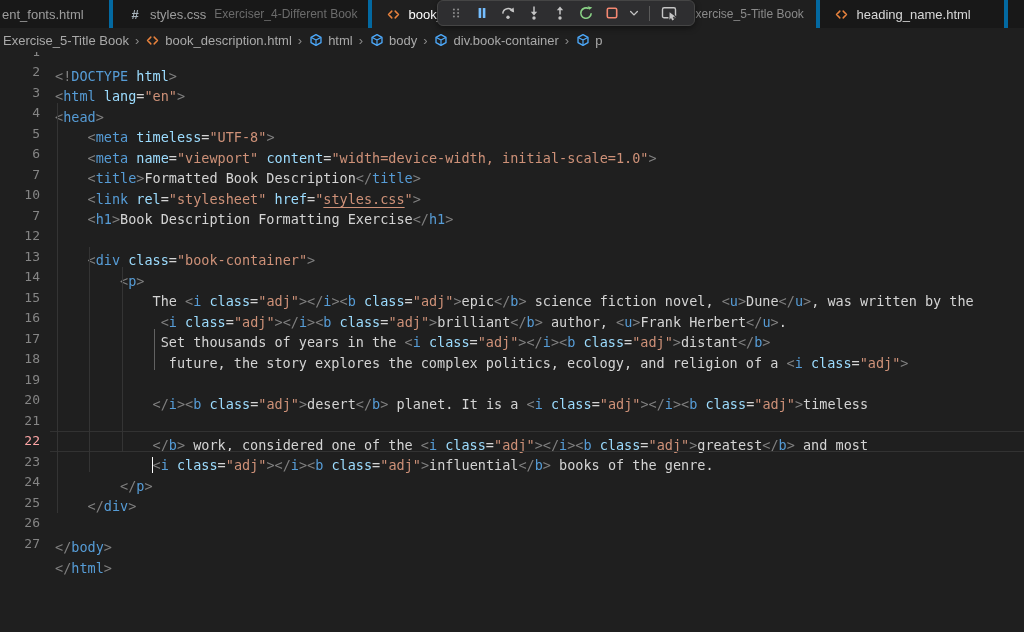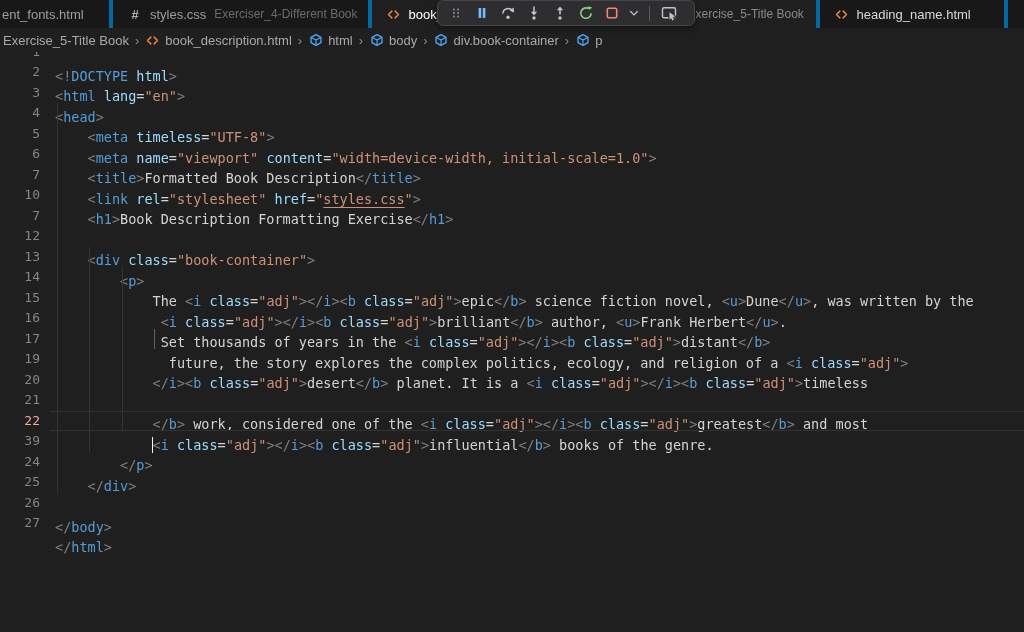--- a/index.html
+++ b/index.html
@@ -236,24 +236,25 @@
         <div class="line"><span class="ln">6</span><span class="lc"><span class="tk-text">    </span><span class="tk-punc">&lt;</span><span class="tk-tag">title</span><span class="tk-punc">&gt;</span><span class="tk-text">Formatted Book Description</span><span class="tk-punc">&lt;/</span><span class="tk-tag">title</span><span class="tk-punc">&gt;</span></span><div class="guide" style="left: 57px;"></div></div>
         <div class="line"><span class="ln">7</span><span class="lc"><span class="tk-text">    </span><span class="tk-punc">&lt;</span><span class="tk-tag">link</span><span class="tk-text"> </span><span class="tk-attr">rel</span><span class="tk-op">=</span><span class="tk-str">"stylesheet"</span><span class="tk-text"> </span><span class="tk-attr">href</span><span class="tk-op">=</span><span class="tk-str">"</span><span class="tk-link">styles.css</span><span class="tk-str">"</span><span class="tk-punc">&gt;</span></span><div class="guide" style="left: 57px;"></div></div>
         <div class="line"><span class="ln">10</span><span class="lc"><span class="tk-text">    </span><span class="tk-punc">&lt;</span><span class="tk-tag">h1</span><span class="tk-punc">&gt;</span><span class="tk-text">Book Description Formatting Exercise</span><span class="tk-punc">&lt;/</span><span class="tk-tag">h1</span><span class="tk-punc">&gt;</span></span><div class="guide" style="left: 57px;"></div></div>
         <div class="line"><span class="ln">7</span><span class="lc"></span><div class="guide" style="left: 57px;"></div></div>
         <div class="line"><span class="ln">12</span><span class="lc"><span class="tk-text">    </span><span class="tk-punc">&lt;</span><span class="tk-tag">div</span><span class="tk-text"> </span><span class="tk-attr">class</span><span class="tk-op">=</span><span class="tk-str">"book-container"</span><span class="tk-punc">&gt;</span></span><div class="guide" style="left: 57px;"></div></div>
         <div class="line"><span class="ln">13</span><span class="lc"><span class="tk-text">        </span><span class="tk-punc">&lt;</span><span class="tk-tag">p</span><span class="tk-punc">&gt;</span></span><div class="guide" style="left: 57px;"></div><div class="guide" style="left: 89.496px;"></div></div>
         <div class="line"><span class="ln">14</span><span class="lc"><span class="tk-text">            The </span><span class="tk-punc">&lt;</span><span class="tk-tag">i</span><span class="tk-text"> </span><span class="tk-attr">class</span><span class="tk-op">=</span><span class="tk-str">"adj"</span><span class="tk-punc">&gt;&lt;/</span><span class="tk-tag">i</span><span class="tk-punc">&gt;&lt;</span><span class="tk-tag">b</span><span class="tk-text"> </span><span class="tk-attr">class</span><span class="tk-op">=</span><span class="tk-str">"adj"</span><span class="tk-punc">&gt;</span><span class="tk-text">epic</span><span class="tk-punc">&lt;/</span><span class="tk-tag">b</span><span class="tk-punc">&gt;</span><span class="tk-text"> science fiction novel, </span><span class="tk-punc">&lt;</span><span class="tk-tag">u</span><span class="tk-punc">&gt;</span><span class="tk-text">Dune</span><span class="tk-punc">&lt;/</span><span class="tk-tag">u</span><span class="tk-punc">&gt;</span><span class="tk-text">, was written by the</span></span><div class="guide" style="left: 57px;"></div><div class="guide" style="left: 89.496px;"></div><div class="guide" style="left: 121.992px;"></div></div>
         <div class="line"><span class="ln">15</span><span class="lc"><span class="tk-text">             </span><span class="tk-punc">&lt;</span><span class="tk-tag">i</span><span class="tk-text"> </span><span class="tk-attr">class</span><span class="tk-op">=</span><span class="tk-str">"adj"</span><span class="tk-punc">&gt;&lt;/</span><span class="tk-tag">i</span><span class="tk-punc">&gt;&lt;</span><span class="tk-tag">b</span><span class="tk-text"> </span><span class="tk-attr">class</span><span class="tk-op">=</span><span class="tk-str">"adj"</span><span class="tk-punc">&gt;</span><span class="tk-text">brilliant</span><span class="tk-punc">&lt;/</span><span class="tk-tag">b</span><span class="tk-punc">&gt;</span><span class="tk-text"> author, </span><span class="tk-punc">&lt;</span><span class="tk-tag">u</span><span class="tk-punc">&gt;</span><span class="tk-text">Frank Herbert</span><span class="tk-punc">&lt;/</span><span class="tk-tag">u</span><span class="tk-punc">&gt;</span><span class="tk-text">.</span></span><div class="guide" style="left: 57px;"></div><div class="guide" style="left: 89.496px;"></div><div class="guide" style="left: 121.992px;"></div></div>
         <div class="line"><span class="ln">16</span><span class="lc"><span class="tk-text">             Set thousands of years in the </span><span class="tk-punc">&lt;</span><span class="tk-tag">i</span><span class="tk-text"> </span><span class="tk-attr">class</span><span class="tk-op">=</span><span class="tk-str">"adj"</span><span class="tk-punc">&gt;&lt;/</span><span class="tk-tag">i</span><span class="tk-punc">&gt;&lt;</span><span class="tk-tag">b</span><span class="tk-text"> </span><span class="tk-attr">class</span><span class="tk-op">=</span><span class="tk-str">"adj"</span><span class="tk-punc">&gt;</span><span class="tk-text">distant</span><span class="tk-punc">&lt;/</span><span class="tk-tag">b</span><span class="tk-punc">&gt;</span></span><div class="guide" style="left: 57px;"></div><div class="guide" style="left: 89.496px;"></div><div class="guide" style="left: 121.992px;"></div></div>
         <div class="line"><span class="ln">17</span><span class="lc"><span class="tk-text">              future, the story explores the complex politics, ecology, and religion of a </span><span class="tk-punc">&lt;</span><span class="tk-tag">i</span><span class="tk-text"> </span><span class="tk-attr">class</span><span class="tk-op">=</span><span class="tk-str">"adj"</span><span class="tk-punc">&gt;</span></span><div class="guide" style="left: 57px;"></div><div class="guide" style="left: 89.496px;"></div><div class="guide" style="left: 121.992px;"></div><div class="guide active" style="left: 154.488px;"></div></div>
+        <div class="line"><span class="ln">18</span><span class="lc"></span><div class="guide" style="left: 57px;"></div><div class="guide" style="left: 89.496px;"></div><div class="guide" style="left: 121.992px;"></div><div class="guide active" style="left: 154.488px;"></div></div>
         <div class="line"><span class="ln">19</span><span class="lc"><span class="tk-text">            </span><span class="tk-punc">&lt;/</span><span class="tk-tag">i</span><span class="tk-punc">&gt;&lt;</span><span class="tk-tag">b</span><span class="tk-text"> </span><span class="tk-attr">class</span><span class="tk-op">=</span><span class="tk-str">"adj"</span><span class="tk-punc">&gt;</span><span class="tk-text">desert</span><span class="tk-punc">&lt;/</span><span class="tk-tag">b</span><span class="tk-punc">&gt;</span><span class="tk-text"> planet. It is a </span><span class="tk-punc">&lt;</span><span class="tk-tag">i</span><span class="tk-text"> </span><span class="tk-attr">class</span><span class="tk-op">=</span><span class="tk-str">"adj"</span><span class="tk-punc">&gt;&lt;/</span><span class="tk-tag">i</span><span class="tk-punc">&gt;&lt;</span><span class="tk-tag">b</span><span class="tk-text"> </span><span class="tk-attr">class</span><span class="tk-op">=</span><span class="tk-str">"adj"</span><span class="tk-punc">&gt;</span><span class="tk-text">timeless</span></span><div class="guide" style="left: 57px;"></div><div class="guide" style="left: 89.496px;"></div><div class="guide" style="left: 121.992px;"></div></div>
         <div class="line"><span class="ln">20</span><span class="lc"></span><div class="guide" style="left: 57px;"></div><div class="guide" style="left: 89.496px;"></div><div class="guide" style="left: 121.992px;"></div></div>
         <div class="line"><span class="ln">21</span><span class="lc"><span class="tk-text">            </span><span class="tk-punc">&lt;/</span><span class="tk-tag">b</span><span class="tk-punc">&gt;</span><span class="tk-text"> work, considered one of the </span><span class="tk-punc">&lt;</span><span class="tk-tag">i</span><span class="tk-text"> </span><span class="tk-attr">class</span><span class="tk-op">=</span><span class="tk-str">"adj"</span><span class="tk-punc">&gt;&lt;/</span><span class="tk-tag">i</span><span class="tk-punc">&gt;&lt;</span><span class="tk-tag">b</span><span class="tk-text"> </span><span class="tk-attr">class</span><span class="tk-op">=</span><span class="tk-str">"adj"</span><span class="tk-punc">&gt;</span><span class="tk-text">greatest</span><span class="tk-punc">&lt;/</span><span class="tk-tag">b</span><span class="tk-punc">&gt;</span><span class="tk-text"> and most</span></span><div class="guide" style="left: 57px;"></div><div class="guide" style="left: 89.496px;"></div><div class="guide" style="left: 121.992px;"></div></div>
         <div class="line current"><div class="cur-box"></div><span class="ln">22</span><span class="lc"><span class="tk-text">            </span><span class="cursor"></span><span class="tk-punc">&lt;</span><span class="tk-tag">i</span><span class="tk-text"> </span><span class="tk-attr">class</span><span class="tk-op">=</span><span class="tk-str">"adj"</span><span class="tk-punc">&gt;&lt;/</span><span class="tk-tag">i</span><span class="tk-punc">&gt;&lt;</span><span class="tk-tag">b</span><span class="tk-text"> </span><span class="tk-attr">class</span><span class="tk-op">=</span><span class="tk-str">"adj"</span><span class="tk-punc">&gt;</span><span class="tk-text">influential</span><span class="tk-punc">&lt;/</span><span class="tk-tag">b</span><span class="tk-punc">&gt;</span><span class="tk-text"> books of the genre.</span></span><div class="guide" style="left: 57px;"></div><div class="guide" style="left: 89.496px;"></div><div class="guide" style="left: 121.992px;"></div></div>
-        <div class="line"><span class="ln">39</span><span class="lc"><span class="tk-text">        </span><span class="tk-punc">&lt;/</span><span class="tk-tag">p</span><span class="tk-punc">&gt;</span></span><div class="guide" style="left: 57px;"></div><div class="guide" style="left: 89.496px;"></div></div>
+        <div class="line"><span class="ln">23</span><span class="lc"><span class="tk-text">        </span><span class="tk-punc">&lt;/</span><span class="tk-tag">p</span><span class="tk-punc">&gt;</span></span><div class="guide" style="left: 57px;"></div><div class="guide" style="left: 89.496px;"></div></div>
         <div class="line"><span class="ln">24</span><span class="lc"><span class="tk-text">    </span><span class="tk-punc">&lt;/</span><span class="tk-tag">div</span><span class="tk-punc">&gt;</span></span><div class="guide" style="left: 57px;"></div></div>
         <div class="line"><span class="ln">25</span><span class="lc"></span><div class="guide" style="left: 57px;"></div></div>
         <div class="line"><span class="ln">26</span><span class="lc"><span class="tk-punc">&lt;/</span><span class="tk-tag">body</span><span class="tk-punc">&gt;</span></span></div>
         <div class="line"><span class="ln">27</span><span class="lc"><span class="tk-punc">&lt;/</span><span class="tk-tag">html</span><span class="tk-punc">&gt;</span></span></div>
       </div>
   </div>
 </div>
 
 </body></html>

